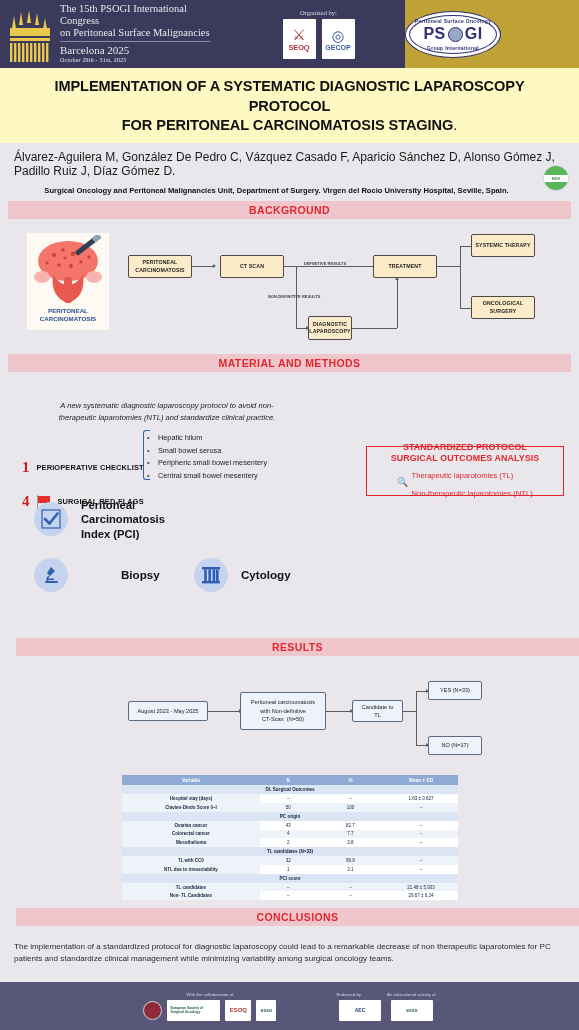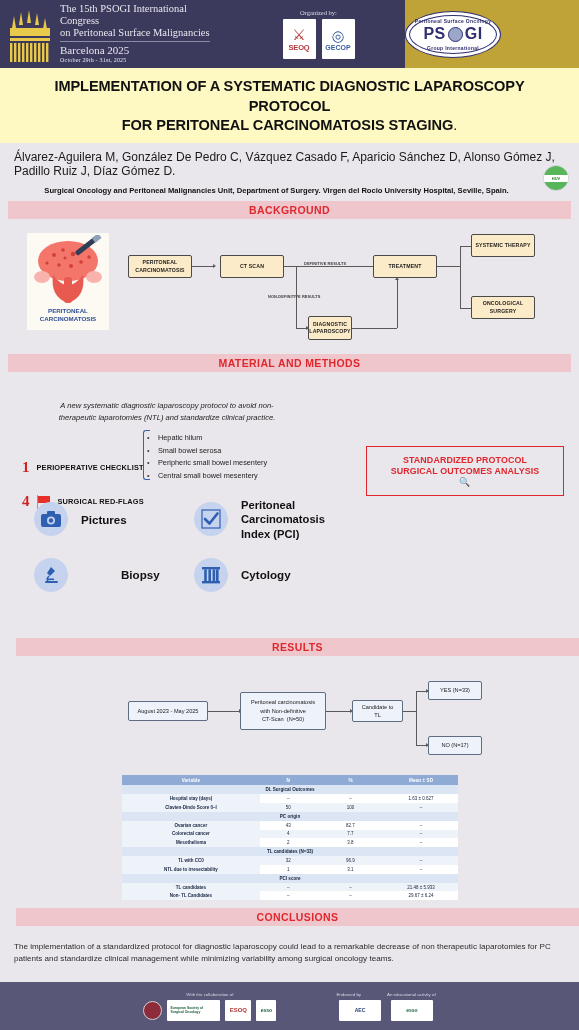--- a/index.html
+++ b/index.html
@@ -402,36 +402,29 @@
     <li>Small bowel serosa</li>
     <li>Peripheric small bowel mesentery</li>
     <li>Central small bowel mesentery</li>
   </ul>
 
   <div class="std-box">
     <div class="t1">STANDARDIZED PROTOCOL</div>
     <div class="t2">SURGICAL OUTCOMES ANALYSIS</div>
     <div class="std-sub">
       <span class="mag-icon">🔍</span>
+      <span>
+        <span class="t3">Therapeutic laparotomies (TL)</span><br>
+        <span class="t3">Non-therapeutic laparotomies (NTL)</span>
+      </span>
     </div>
   </div>
 
   <div class="icon-grid">
     <div class="icon-row">
-      <div class="icon-cell" style="width:160px;">
-        <span class="icon-circle">
-          <svg width="20" height="16" viewBox="0 0 20 16">
-              <rect x="0" y="3" width="20" height="13" rx="2" fill="#2f5fb0"></rect>
-              <rect x="6" y="0" width="8" height="4" rx="1" fill="#2f5fb0"></rect>
-              <circle cx="10" cy="9.5" r="4" fill="#c6d3ef"></circle>
-              <circle cx="10" cy="9.5" r="2.2" fill="#2f5fb0"></circle>
-            </svg>
-        </span>
-        <span class="icon-text">Pictures</span>
-      </div>
       <div class="icon-cell">
         <span class="icon-circle">
           <svg width="20" height="20" viewBox="0 0 20 20">
               <rect x="1" y="1" width="18" height="18" fill="none" stroke="#2f5fb0" stroke-width="1.2"></rect>
               <path d="M4 10 L8.5 14.5 L16.5 4.5" fill="none" stroke="#2f5fb0" stroke-width="2.6" stroke-linecap="round" stroke-linejoin="round"></path>
             </svg>
         </span>
         <span class="icon-text multi">Peritoneal<br>Carcinomatosis<br>Index (PCI)</span>
       </div>
     </div>

